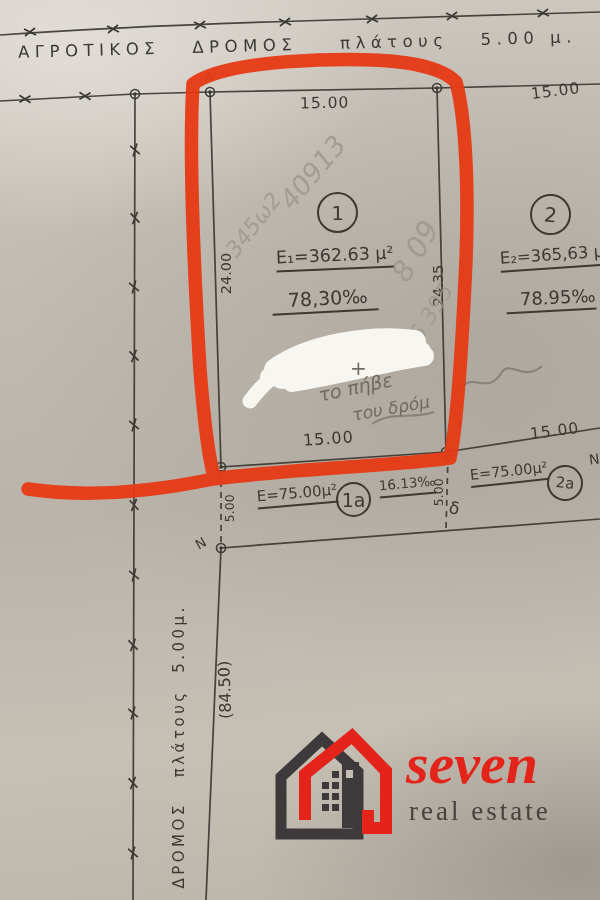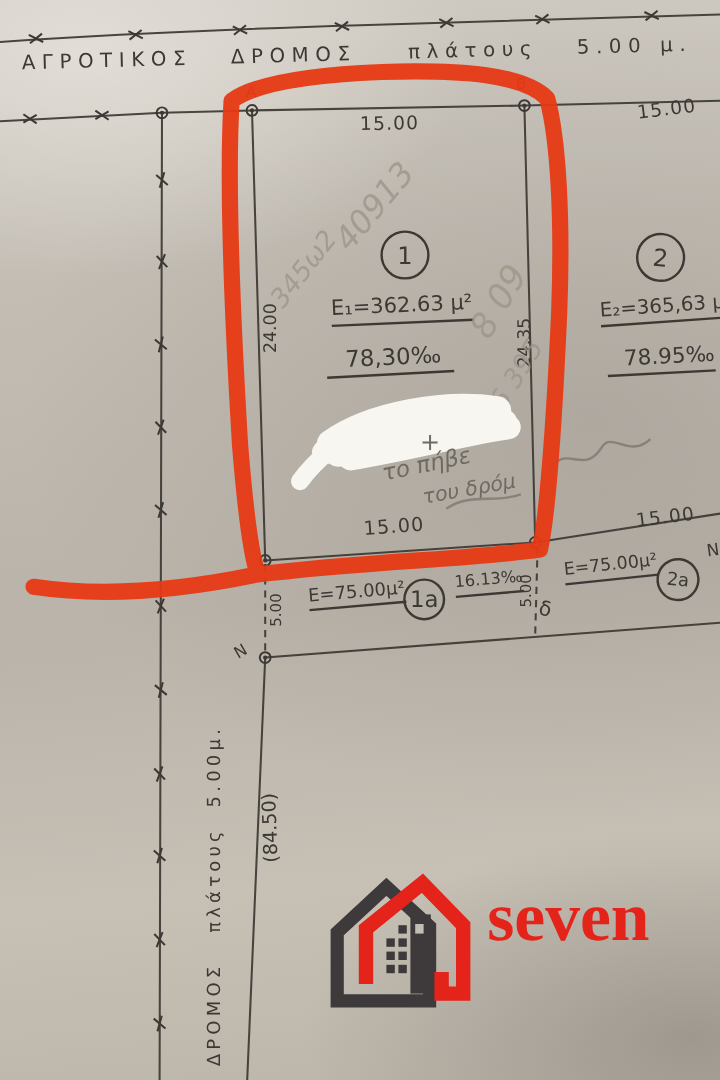--- a/index.html
+++ b/index.html
@@ -188,16 +188,17 @@
           <rect x="62" y="60" width="7" height="7"></rect>
         <rect x="52" y="71" width="7" height="7"></rect>
           <rect x="62" y="71" width="7" height="7"></rect>
         <rect x="52" y="82" width="7" height="7"></rect>
           <rect x="62" y="82" width="7" height="7"></rect>
         <rect x="62" y="49" width="7" height="7"></rect>
       </g>
 
       <path d="M35,98 L35,52 L82,14 L116,49 L116,106 L98,106 L98,88" fill="none" stroke="#e4231b" stroke-width="12" stroke-linejoin="miter" stroke-linecap="butt"></path>
     </svg>
-    <div class="logo-name" style="left:136px;top:8px;font-size:58px;">seven</div>
+    <div class="logo-name" style="left:136px;top:8px;font-size:58px;font-style:italic;">seven</div>
+    <div class="logo-tag" style="left:139px;top:74px;font-size:27px;">real estate</div>
   </div>
 
 </div>
 
 </body></html>

